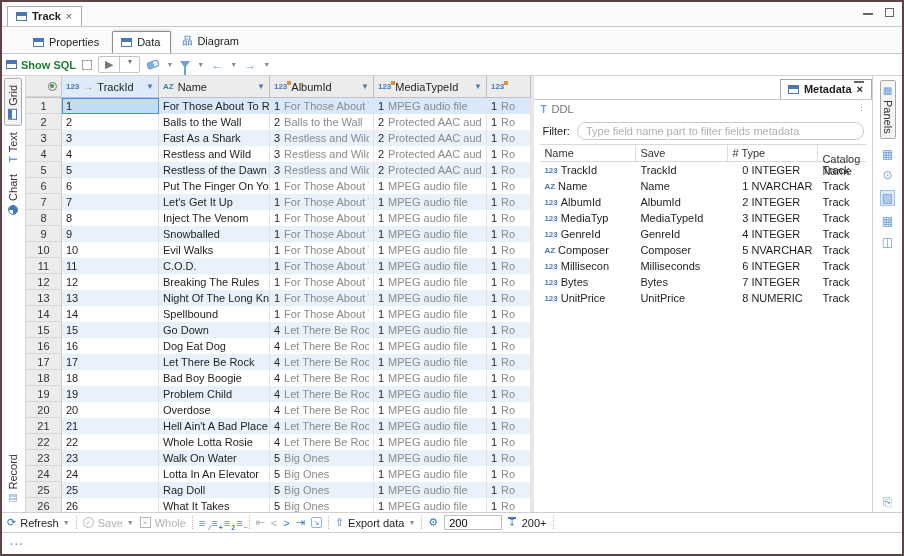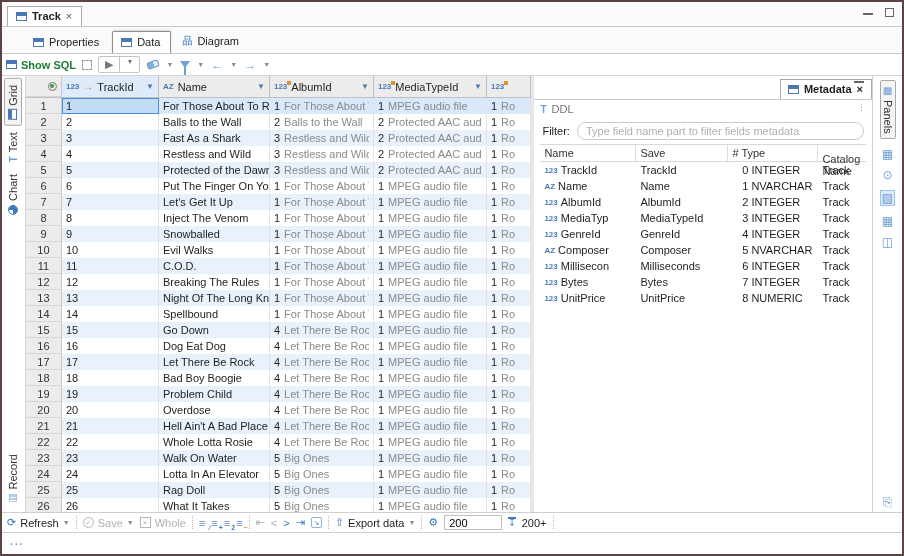--- a/index.html
+++ b/index.html
@@ -286,21 +286,21 @@
               <span class="desc">Protected AAC audio</span>
             </div>
             <div class="gc c-gen">
               <span>1</span>
               <span class="desc">Ro</span>
             </div>
           </div>
           <div class="grow alt">
             <div class="gc c-gut gut">5</div>
             <div class="gc c-id">5</div>
-            <div class="gc c-name">Protected of the Dawn</div>
+            <div class="gc c-name">Restless of the Dawn</div>
             <div class="gc c-alb">
               <span>3</span>
               <span class="desc">Restless and Wild</span>
             </div>
             <div class="gc c-med">
               <span>2</span>
               <span class="desc">Protected AAC audio</span>
             </div>
             <div class="gc c-gen">
               <span>1</span>

